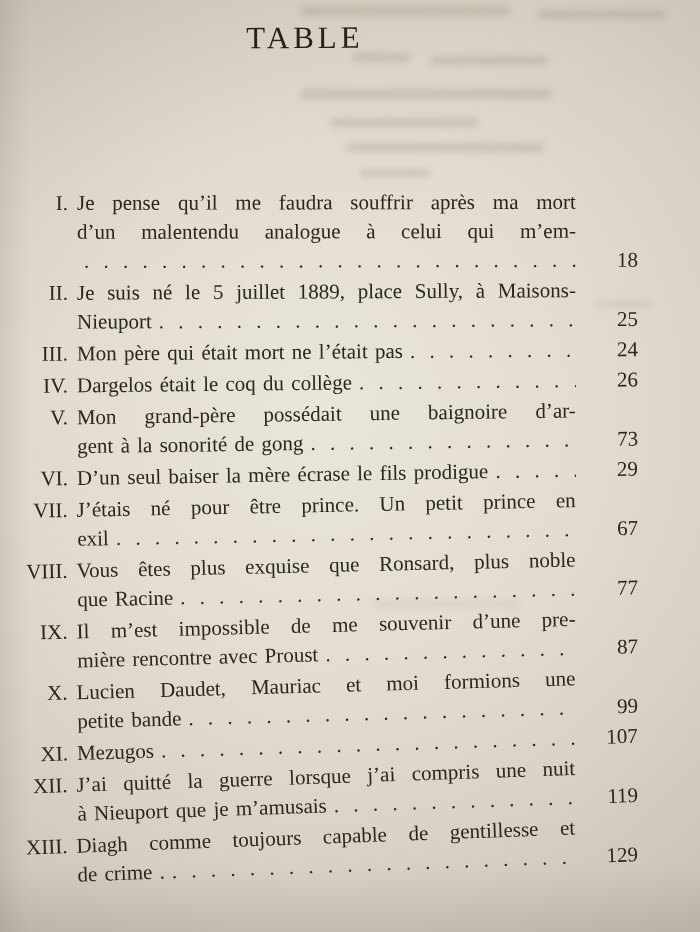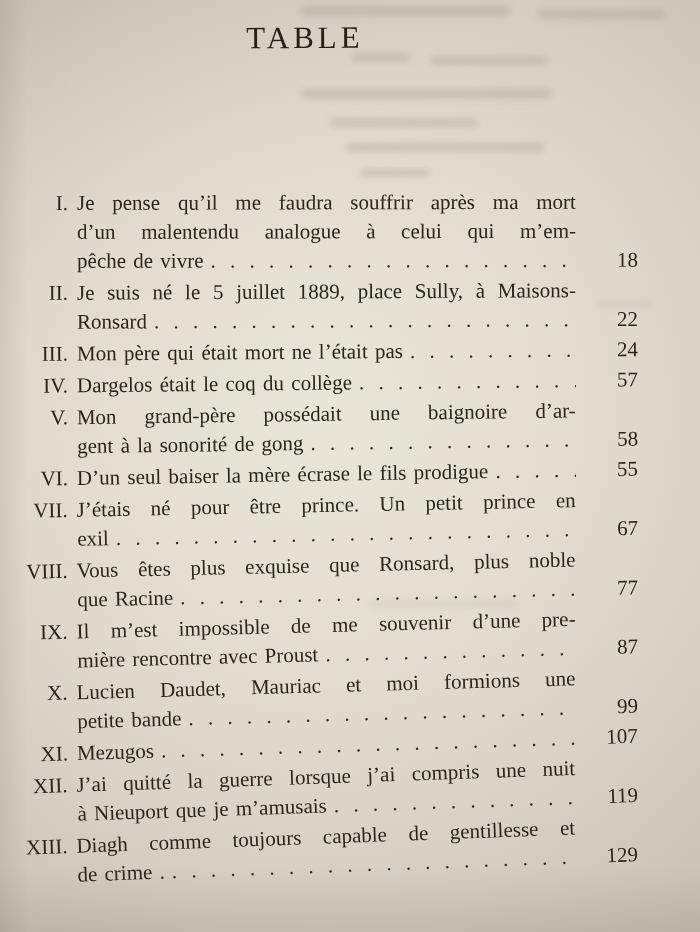--- a/index.html
+++ b/index.html
@@ -125,37 +125,36 @@
 
 <div class="title">TABLE</div>
 
 <div class="toc">
   <div class="entry" style="transform: rotate(-0.12deg);">
     <span class="roman">I.</span>
     <div class="body-col">
         <div class="line full">Je pense qu’il me faudra souffrir après ma mort</div>
         <div class="line full">d’un malentendu analogue à celui qui m’em-</div>
         <div class="line last">
-          <span class="t">pêche de vivre</span>
           <span class="leader">. . . . . . . . . . . . . . . . . . . . . . . . . . . . . . . . . . . . . . . . . . . . . . . . . . . . . . . . . . . . . . . . . . . . . . . . . . . . . . . .</span>
         </div>
       </div>
     <span class="pagenum">18</span>
   </div>
 
   <div class="entry" style="transform: rotate(-0.29deg);">
     <span class="roman">II.</span>
     <div class="body-col">
         <div class="line full">Je suis né le 5 juillet 1889, place Sully, à Maisons-</div>
         <div class="line last">
-          <span class="t">Ronsard</span>
-          <span class="leader">. . . . . . . . . . . . . . . . . . . . . . . . . . . . . . . . . . . . . . . . . . . . . . . . . . . . . . . . . . . . . . . . . . . . . . . . . . . . . . . .</span>
-        </div>
-      </div>
-    <span class="pagenum">22</span>
+          <span class="t">Nieuport</span>
+          <span class="leader">. . . . . . . . . . . . . . . . . . . . . . . . . . . . . . . . . . . . . . . . . . . . . . . . . . . . . . . . . . . . . . . . . . . . . . . . . . . . . . . .</span>
+        </div>
+      </div>
+    <span class="pagenum">25</span>
   </div>
 
   <div class="entry" style="transform: rotate(-0.45deg);">
     <span class="roman">III.</span>
     <div class="body-col">
         <div class="line last">
           <span class="t">Mon père qui était mort ne l’était pas</span>
           <span class="leader">. . . . . . . . . . . . . . . . . . . . . . . . . . . . . . . . . . . . . . . . . . . . . . . . . . . . . . . . . . . . . . . . . . . . . . . . . . . . . . . .</span>
         </div>
       </div>
@@ -163,44 +162,44 @@
   </div>
 
   <div class="entry" style="transform: rotate(-0.61deg);">
     <span class="roman">IV.</span>
     <div class="body-col">
         <div class="line last">
           <span class="t">Dargelos était le coq du collège</span>
           <span class="leader">. . . . . . . . . . . . . . . . . . . . . . . . . . . . . . . . . . . . . . . . . . . . . . . . . . . . . . . . . . . . . . . . . . . . . . . . . . . . . . . .</span>
         </div>
       </div>
-    <span class="pagenum">57</span>
+    <span class="pagenum">26</span>
   </div>
 
   <div class="entry" style="transform: rotate(-0.78deg);">
     <span class="roman">V.</span>
     <div class="body-col">
         <div class="line full">Mon grand-père possédait une baignoire d’ar-</div>
         <div class="line last">
           <span class="t">gent à la sonorité de gong</span>
           <span class="leader">. . . . . . . . . . . . . . . . . . . . . . . . . . . . . . . . . . . . . . . . . . . . . . . . . . . . . . . . . . . . . . . . . . . . . . . . . . . . . . . .</span>
         </div>
       </div>
-    <span class="pagenum">58</span>
+    <span class="pagenum">73</span>
   </div>
 
   <div class="entry" style="transform: rotate(-0.95deg);">
     <span class="roman">VI.</span>
     <div class="body-col">
         <div class="line last">
           <span class="t">D’un seul baiser la mère écrase le fils prodigue</span>
           <span class="leader">. . . . . . . . . . . . . . . . . . . . . . . . . . . . . . . . . . . . . . . . . . . . . . . . . . . . . . . . . . . . . . . . . . . . . . . . . . . . . . . .</span>
         </div>
       </div>
-    <span class="pagenum">55</span>
+    <span class="pagenum">29</span>
   </div>
 
   <div class="entry" style="transform: rotate(-1.11deg);">
     <span class="roman">VII.</span>
     <div class="body-col">
         <div class="line full">J’étais né pour être prince. Un petit prince en</div>
         <div class="line last">
           <span class="t">exil</span>
           <span class="leader">. . . . . . . . . . . . . . . . . . . . . . . . . . . . . . . . . . . . . . . . . . . . . . . . . . . . . . . . . . . . . . . . . . . . . . . . . . . . . . . .</span>
         </div>

